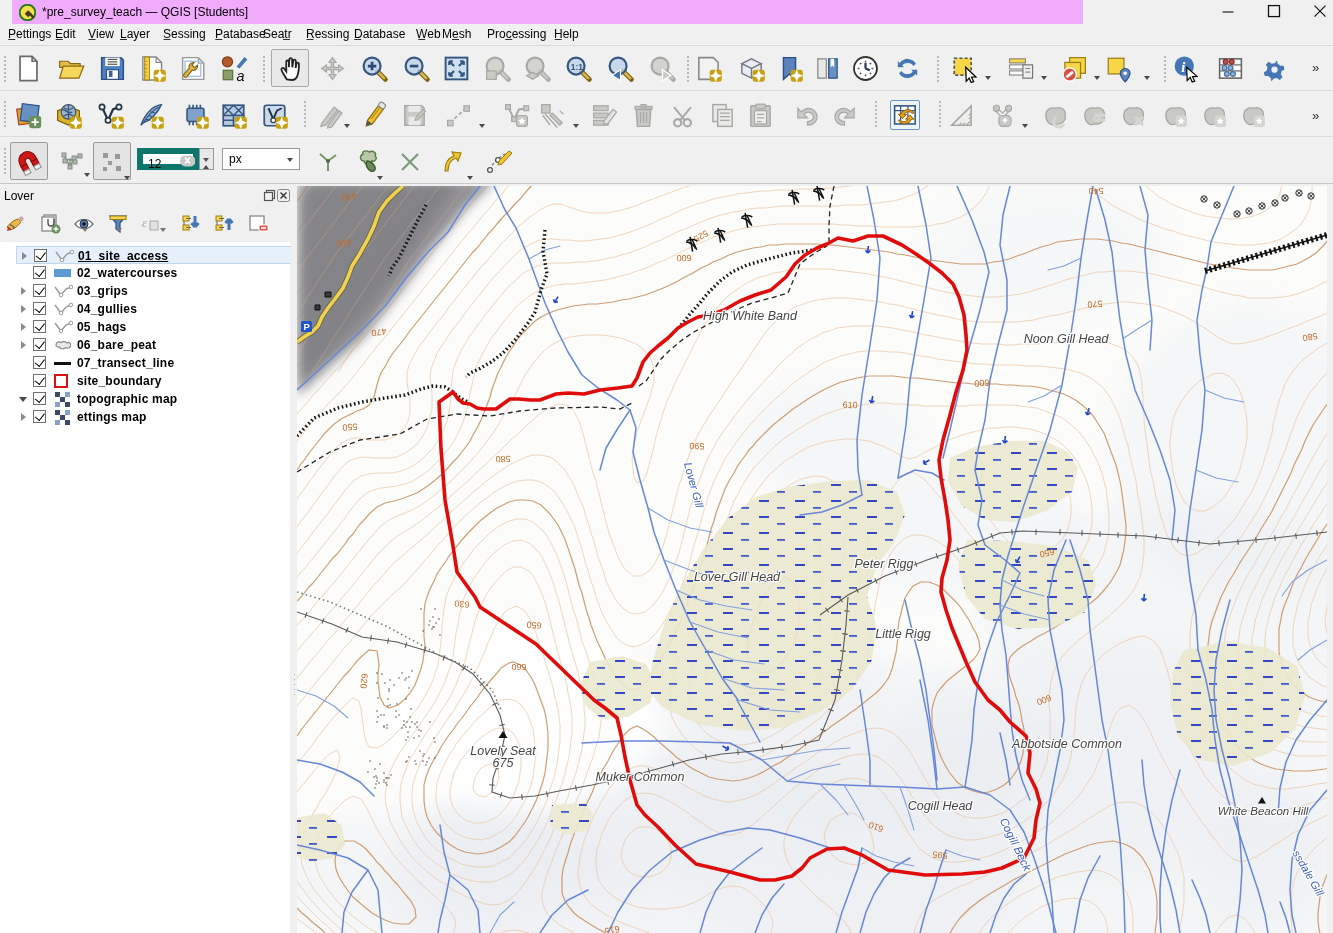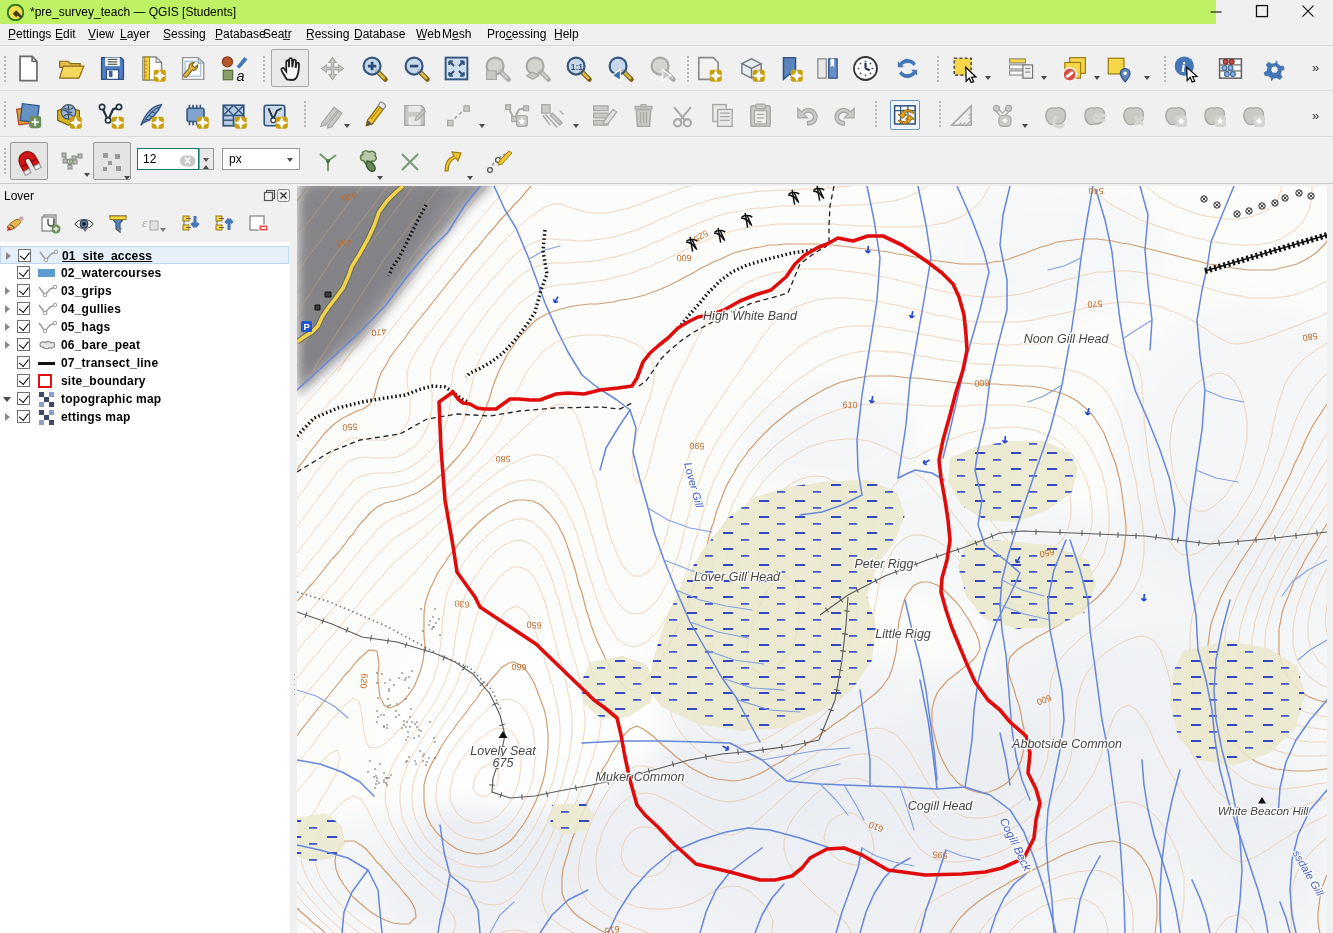--- a/index.html
+++ b/index.html
@@ -1,29 +1,29 @@
 <!DOCTYPE html>
 <html><head><meta charset="utf-8"><title>QGIS</title><style>
 *{margin:0;padding:0;box-sizing:border-box}
 html,body{width:1333px;height:933px;overflow:hidden;font-family:"Liberation Sans",sans-serif;background:#f0f0f0}
-#titlebar{position:absolute;left:0;top:0;width:1216px;height:24px;background:#bef264}
+#titlebar{position:absolute;left:12px;top:0;width:1071px;height:24px;background:#f0abfc}
 #titlebar .t{position:absolute;left:30px;top:5px;font-size:12px;color:#000}
 #menubar{position:absolute;left:0;top:24px;width:1333px;height:22px;background:#f0f0f0;border-bottom:1px solid #d7d7d7;font-size:12px;color:#000}
 #menubar span{position:absolute;top:3px}
 .tb{position:absolute;left:0;width:1333px;background:#f0f0f0}
 #tb1{top:47px;height:44px;border-bottom:1px solid #dcdcdc}
 #tb2{top:92px;height:45px;border-bottom:1px solid #dcdcdc}
 #tb3{top:138px;height:46px;border-bottom:1px solid #c8c8c8}
 .grip{position:absolute;width:4px;height:28px;background-image:radial-gradient(circle,#b8b8b8 1px,transparent 1.2px);background-size:4px 4px}
 .pressed{position:absolute;background:#e4e4e4;border:1px solid #9a9a9a;border-radius:2px}
 .dd{position:absolute;width:0;height:0;border-left:3.5px solid transparent;border-right:3.5px solid transparent;border-top:4.5px solid #4a4a4a}
 #layers{position:absolute;left:0;top:185px;width:291px;height:748px;background:#f0f0f0}
 #ltitle{position:absolute;left:4px;top:189px;font-size:12px;color:#000}
 #llist{position:absolute;left:0px;top:242px;width:290px;height:691px;background:#fff}
-.lrow{position:absolute;left:0;width:289px;height:18px}
+.lrow{position:absolute;left:16px;width:289px;height:18px}
 .lsel{background:#e6f0fa;border:1px solid #bfd7ef}
 .lname{position:absolute;left:61px;top:2px;font-size:12px;font-weight:bold;color:#000;letter-spacing:0.2px}
 .cb{position:absolute;left:17px;top:2px;width:13px;height:13px;background:#fff;border:1px solid #707070}
 .cb:after{content:"";position:absolute;left:3px;top:0px;width:4.5px;height:7.5px;border:solid #000;border-width:0 1.8px 1.8px 0;transform:rotate(38deg)}
 .exp{position:absolute;left:5px;top:5px;width:0;height:0;border-top:4px solid transparent;border-bottom:4px solid transparent;border-left:5px solid #8a8a8a}
 .expd{position:absolute;left:3px;top:7px;width:0;height:0;border-left:4px solid transparent;border-right:4px solid transparent;border-top:5px solid #4a4a4a}
 #mapwrap{position:absolute;left:297px;top:186px;width:1030px;height:747px;background:#fcfcfc}
 #rstrip{position:absolute;left:1327px;top:186px;width:6px;height:747px;background:#f0f0f0}
 #splitter{position:absolute;left:291px;top:185px;width:6px;height:748px;background:#f0f0f0}
 </style></head><body>
@@ -429,21 +429,21 @@
 <div class="dd" style="left:84px;top:173px;position:absolute"></div>
 <div class="pressed" style="left:93px;top:142px;width:38px;height:38px"></div>
 <svg style="position:absolute;left:100px;top:150px" width="24" height="24" viewBox="0 0 24 24">
     <rect x="3" y="3" width="5" height="5" fill="#9a9a9a"></rect>
     <rect x="15" y="4" width="5" height="5" fill="#9a9a9a"></rect>
     <rect x="8" y="11" width="4" height="4" fill="#9a9a9a"></rect>
     <rect x="16" y="16" width="5" height="5" fill="#9a9a9a"></rect>
     <rect x="3" y="17" width="4" height="4" fill="#9a9a9a"></rect>
   </svg>
 <div class="dd" style="left:124px;top:176px;position:absolute"></div>
-<div style="position:absolute;left:137px;top:148px;width:62px;height:22px;background:#fff;border:1px solid #0f766e">
+<div style="position:absolute;left:137px;top:148px;width:62px;height:22px;background:#fff;border:6px solid #0f766e">
     <span style="position:absolute;left:5px;top:3px;font-size:12px">12</span>
   </div>
 <svg style="position:absolute;left:178px;top:153px" width="17" height="15" viewBox="0 0 17 15">
     <path d="M2 7.5 a5.5 5.5 0 0 1 5 -5 h5 a5.5 5.5 0 0 1 0 11 h-5 a5.5 5.5 0 0 1 -5 -6 z" fill="#c8c8c8"></path>
     <path d="M7 4.5 l5 6 m0 -6 l-5 6" stroke="#fff" stroke-width="1.6"></path>
   </svg>
 <div style="position:absolute;left:199px;top:148px;width:15px;height:22px;background:#e8e8e8;border:1px solid #999"></div>
 <div class="dd" style="left:203px;top:158px;position:absolute;border-top:4px solid #555;border-bottom:0"></div>
 <div class="dd" style="left:203px;top:165px;position:absolute;transform:rotate(180deg)"></div>
 <div style="position:absolute;left:222px;top:148px;width:78px;height:22px;background:#fff;border:1px solid #999">

